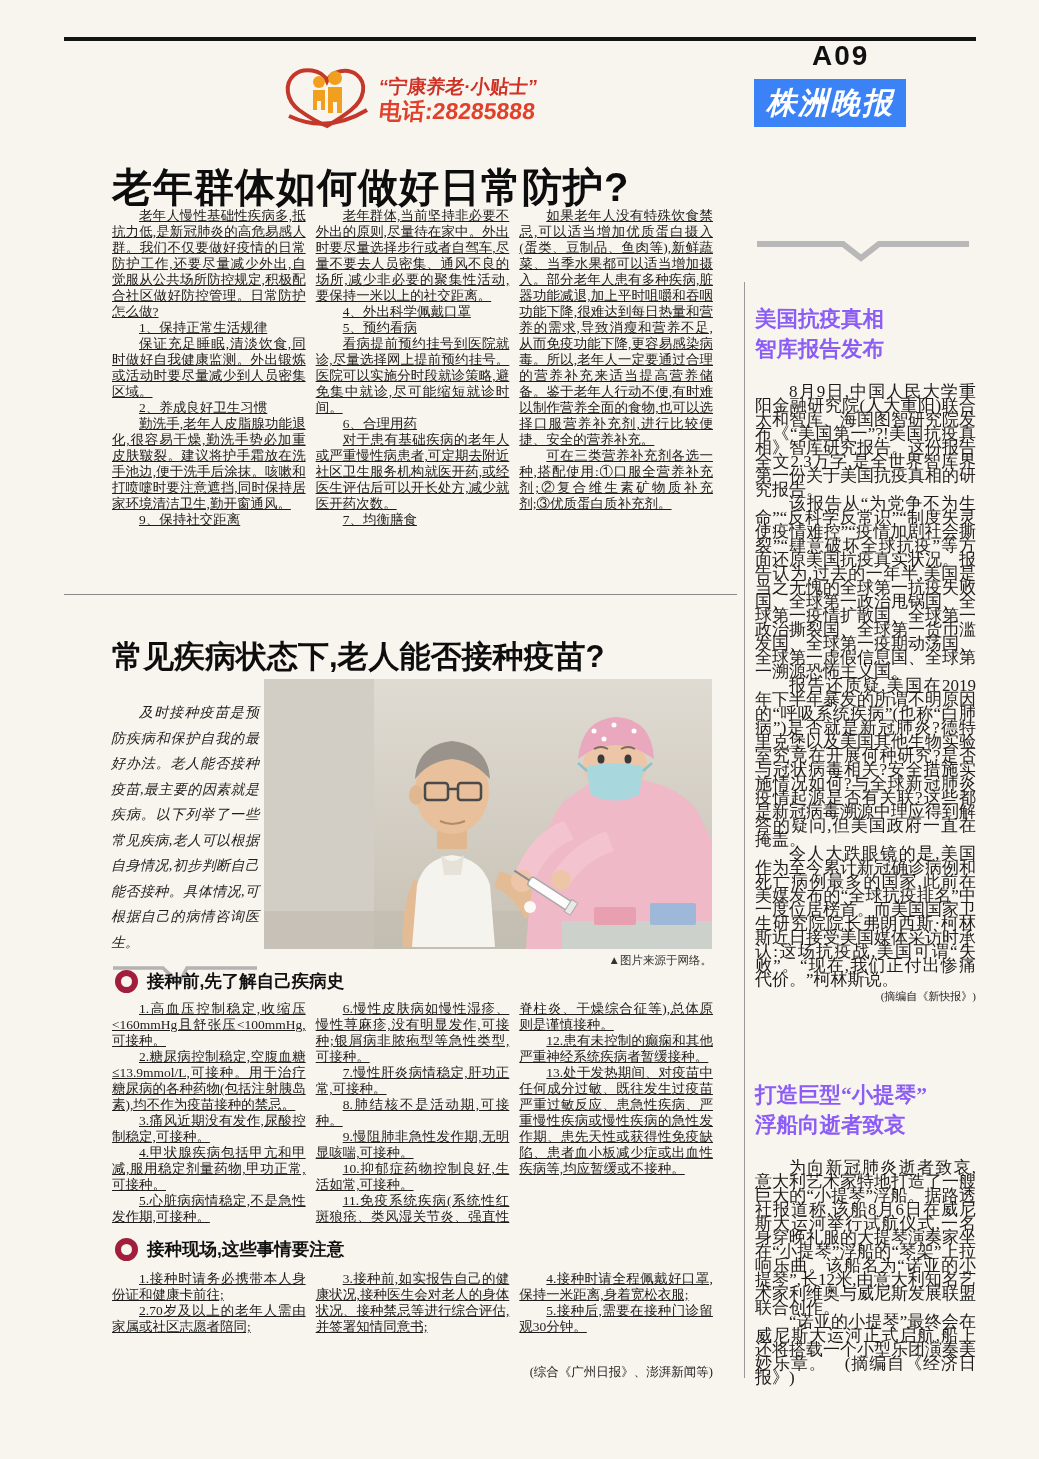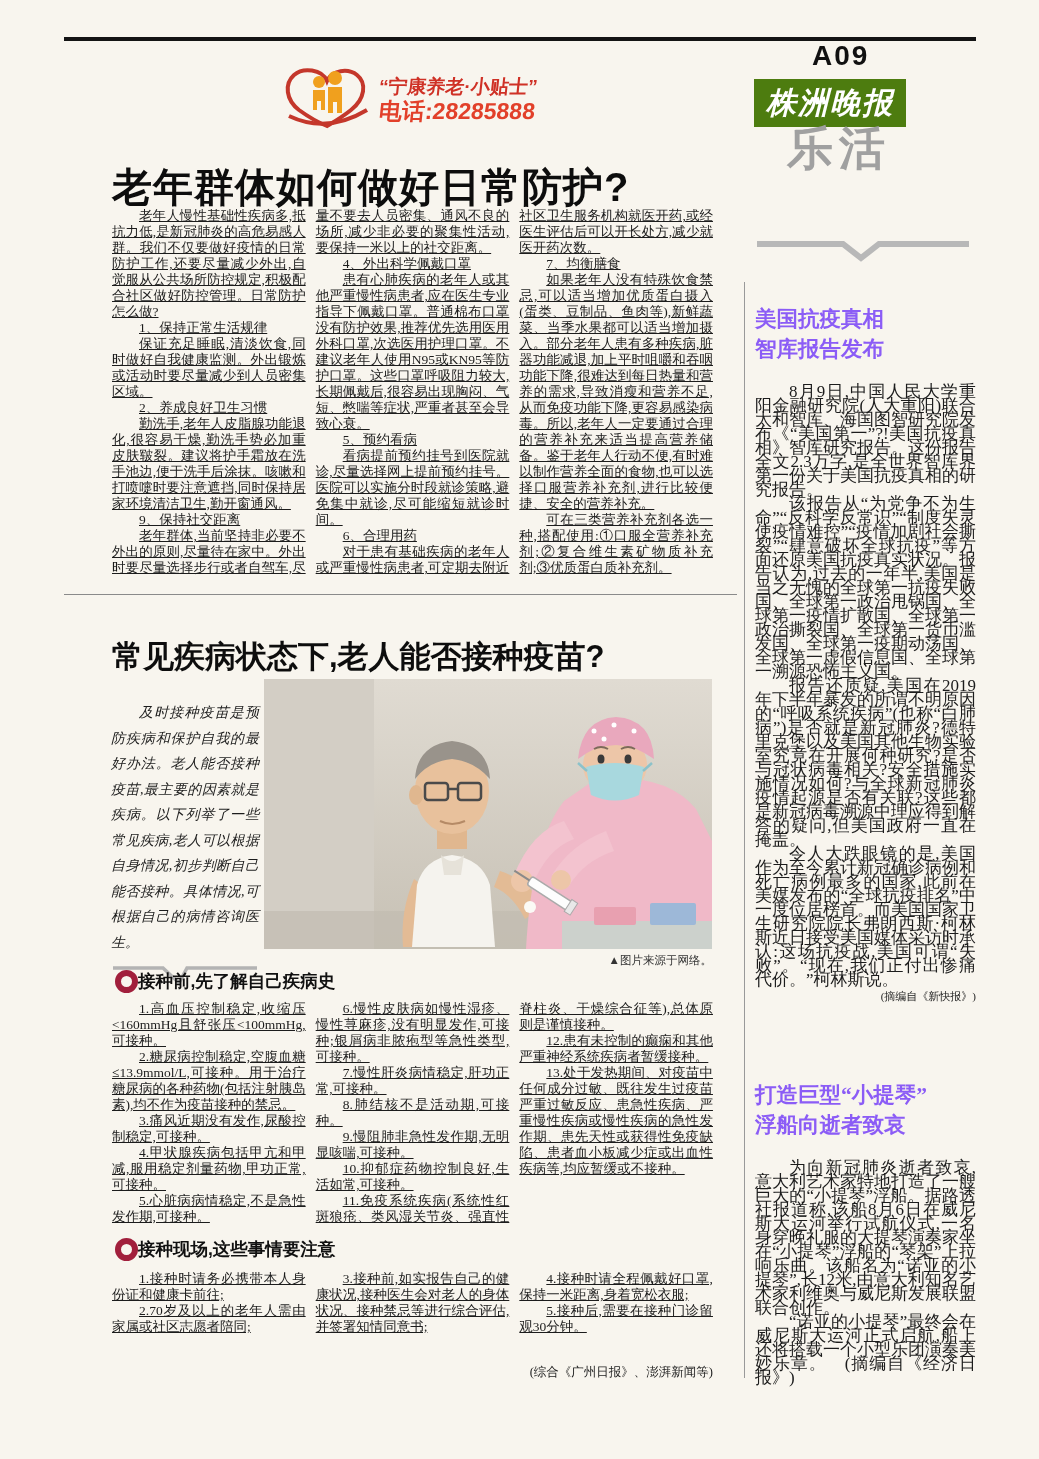--- a/index.html
+++ b/index.html
@@ -9,21 +9,21 @@
     font-family:"Liberation Serif",serif;color:#1c1c1c;overflow:hidden;margin:0 auto;
   }
   
   .top-rule{position:absolute;left:64px;top:37px;width:912px;height:4px;background:#141414;}
   .page-number{position:absolute;left:812px;top:40px;font-family:"Liberation Sans",sans-serif;
     font-size:28px;font-weight:900;letter-spacing:2px;color:#111;}
   .ad-logo{position:absolute;left:283px;top:66px;display:flex;align-items:center;gap:8px;}
   .ad-text{display:flex;flex-direction:column;line-height:1.15;}
   .ad-tagline{font-family:"Liberation Sans",sans-serif;font-size:19px;font-weight:900;color:#cf3126;transform:skewX(-6deg);}
   .ad-phone{font-family:"Liberation Sans",sans-serif;font-size:23px;font-weight:900;color:#e2402a;transform:skewX(-6deg);}
-  .masthead{position:absolute;left:754px;top:79px;width:152px;height:48px;background:#4d7c0f;
+  .masthead{position:absolute;left:754px;top:79px;width:152px;height:48px;background:#3b82f6;
     color:#fff;display:flex;align-items:center;justify-content:center;
     font-family:"Liberation Sans",sans-serif;font-size:30px;font-weight:900;font-style:italic;letter-spacing:2px;}
   .section-name{position:absolute;left:787px;top:118px;font-family:"Liberation Sans",sans-serif;
     font-size:46px;font-weight:900;color:#a0a0a0;letter-spacing:6px;}
   .pub-info{position:absolute;left:752px;top:170px;width:224px;text-align:center;
     font-size:12.5px;line-height:17px;color:#222;}
   .pub-info p{margin:0;text-indent:0;}
   .chevron{position:absolute;left:755px;top:238px;}
   
   .main-headline{position:absolute;left:112px;top:133px;font-family:"Liberation Sans",sans-serif;
@@ -35,21 +35,21 @@
   .rule-mid{position:absolute;left:64px;top:594px;width:673px;height:1px;background:#8a8a8a;}
   
   .article2-headline{position:absolute;left:112px;top:610px;font-family:"Liberation Sans",sans-serif;
     font-size:31px;font-weight:900;color:#0d0d0d;}
   .bubble{position:absolute;left:111px;top:700px;width:148px;}
   .bubble-text{font-style:italic;font-size:14px;line-height:25.5px;text-align:justify;text-indent:2em;margin:0;}
   .bubble-tail{margin-top:10px;}
   .photo-frame{position:absolute;left:264px;top:679px;width:448px;height:270px;overflow:hidden;}
   .photo-caption{position:absolute;left:264px;top:953px;width:448px;text-align:right;
     font-size:11.5px;color:#333;}
-  .sec-head{position:absolute;display:flex;align-items:center;}
+  .sec-head{position:absolute;display:flex;align-items:center;gap:9px;}
   .sec1-head{left:115px;top:969px;}
   .sec2-head{left:115px;top:1237px;}
   .ring{width:11px;height:11px;border:6px solid #a11f3c;border-radius:50%;background:#f8f5ee;}
   .sec-label{font-family:"Liberation Sans",sans-serif;font-size:17.5px;font-weight:900;color:#111;}
   .sec1-cols{position:absolute;left:112px;top:1001px;width:601px;height:228px;
     column-count:3;column-gap:10px;overflow:hidden;}
   .sec2-cols{position:absolute;left:112px;top:1271px;width:601px;height:94px;
     column-count:3;column-gap:10px;overflow:hidden;}
   .sec2-attr{position:absolute;left:112px;top:1364px;width:601px;text-align:right;font-size:12.5px;}
   
@@ -85,39 +85,37 @@
         </g>
       </svg>
     </span>
     <span class="ad-text">
       <span class="ad-tagline">“宁康养老·小贴士”</span>
       <span class="ad-phone">电话:28285888</span>
     </span>
   </div>
 
   <div class="masthead">株洲晚报</div>
-  <div class="section-name">乐活</div>
   <div class="chevron">
     <svg width="216" height="24" viewBox="0 0 216 24">
       <path d="M2,6 L88,6 L106,20 L124,6 L214,6" fill="none" stroke="#b8b8b8" stroke-width="6"></path>
     </svg>
   </div>
 
   <h1 class="main-headline">老年群体如何做好日常防护?</h1>
   <div class="article1-cols cols">
     <div>
         <p>老年人慢性基础性疾病多,抵抗力低,是新冠肺炎的高危易感人群。我们不仅要做好疫情的日常防护工作,还要尽量减少外出,自觉服从公共场所防控规定,积极配合社区做好防控管理。日常防护怎么做?</p>
         <p>1、保持正常生活规律</p>
         <p>保证充足睡眠,清淡饮食,同时做好自我健康监测。外出锻炼或活动时要尽量减少到人员密集区域。</p>
         <p>2、养成良好卫生习惯</p>
         <p>勤洗手,老年人皮脂腺功能退化,很容易干燥,勤洗手势必加重皮肤皲裂。建议将护手霜放在洗手池边,便于洗手后涂抹。咳嗽和打喷嚏时要注意遮挡,同时保持居家环境清洁卫生,勤开窗通风。</p>
         <p>9、保持社交距离</p>
         <p>老年群体,当前坚持非必要不外出的原则,尽量待在家中。外出时要尽量选择步行或者自驾车,尽量不要去人员密集、通风不良的场所,减少非必要的聚集性活动,要保持一米以上的社交距离。</p>
         <p>4、外出科学佩戴口罩</p>
-        <p>患有心肺疾病的老年人或其他严重慢性病患者,应在医生专业指导下佩戴口罩。普通棉布口罩没有防护效果,推荐优先选用医用外科口罩,次选医用护理口罩。不建议老年人使用N95或KN95等防护口罩。这些口罩呼吸阻力较大,长期佩戴后,很容易出现胸闷、气短、憋喘等症状,严重者甚至会导致心衰。</p>
         <p>5、预约看病</p>
         <p>看病提前预约挂号到医院就诊,尽量选择网上提前预约挂号。医院可以实施分时段就诊策略,避免集中就诊,尽可能缩短就诊时间。</p>
         <p>6、合理用药</p>
         <p>对于患有基础疾病的老年人或严重慢性病患者,可定期去附近社区卫生服务机构就医开药,或经医生评估后可以开长处方,减少就医开药次数。</p>
         <p>7、均衡膳食</p>
         <p>如果老年人没有特殊饮食禁忌,可以适当增加优质蛋白摄入(蛋类、豆制品、鱼肉等),新鲜蔬菜、当季水果都可以适当增加摄入。部分老年人患有多种疾病,脏器功能减退,加上平时咀嚼和吞咽功能下降,很难达到每日热量和营养的需求,导致消瘦和营养不足,从而免疫功能下降,更容易感染病毒。所以,老年人一定要通过合理的营养补充来适当提高营养储备。鉴于老年人行动不便,有时难以制作营养全面的食物,也可以选择口服营养补充剂,进行比较便捷、安全的营养补充。</p>
         <p>可在三类营养补充剂各选一种,搭配使用:①口服全营养补充剂;②复合维生素矿物质补充剂;③优质蛋白质补充剂。</p>
       </div>
 
   </div>

